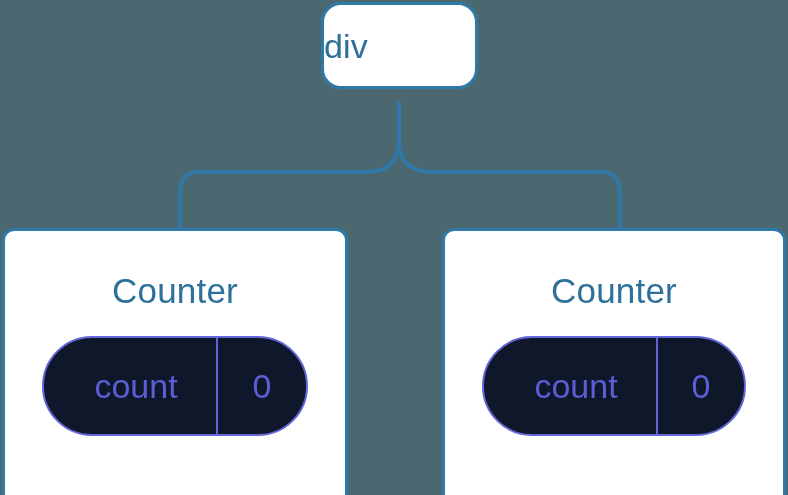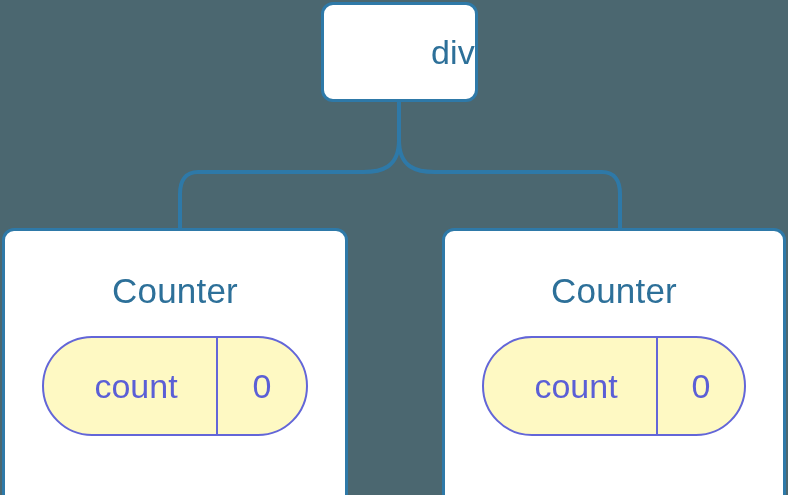--- a/index.html
+++ b/index.html
@@ -37,24 +37,25 @@
     border: 3px solid #2e79a8;
     border-radius: 12px;
     box-sizing: border-box;
   }
 
   
   #root-node {
     left: 321px;
     top: 2px;
     width: 157px;
-    height: 100px;
+    height: 87px;
     display: flex;
     align-items: center;
-    justify-content: flex-end;
+    justify-content: flex-start;
+    border-radius: 20px;
   }
   .root-label {
     color: #2d7099;
     font-size: 34px;
     font-weight: 400;
     letter-spacing: 0.2px;
     line-height: 1;
   }
 
   
@@ -85,21 +86,21 @@
   }
 
   
   .state-pill {
     display: flex;
     align-items: stretch;
     height: 100px;
     border: 2px solid #6366d8;
     border-radius: 50px;
     box-sizing: border-box;
-    background: #fef9c3;
+    background: #0f172a;
     overflow: hidden;
   }
   #component-node-0 .state-pill { width: 266px; }
   #component-node-1 .state-pill { width: 264px; }
 
   .state-key,
   .state-value {
     display: flex;
     align-items: center;
     justify-content: center;

